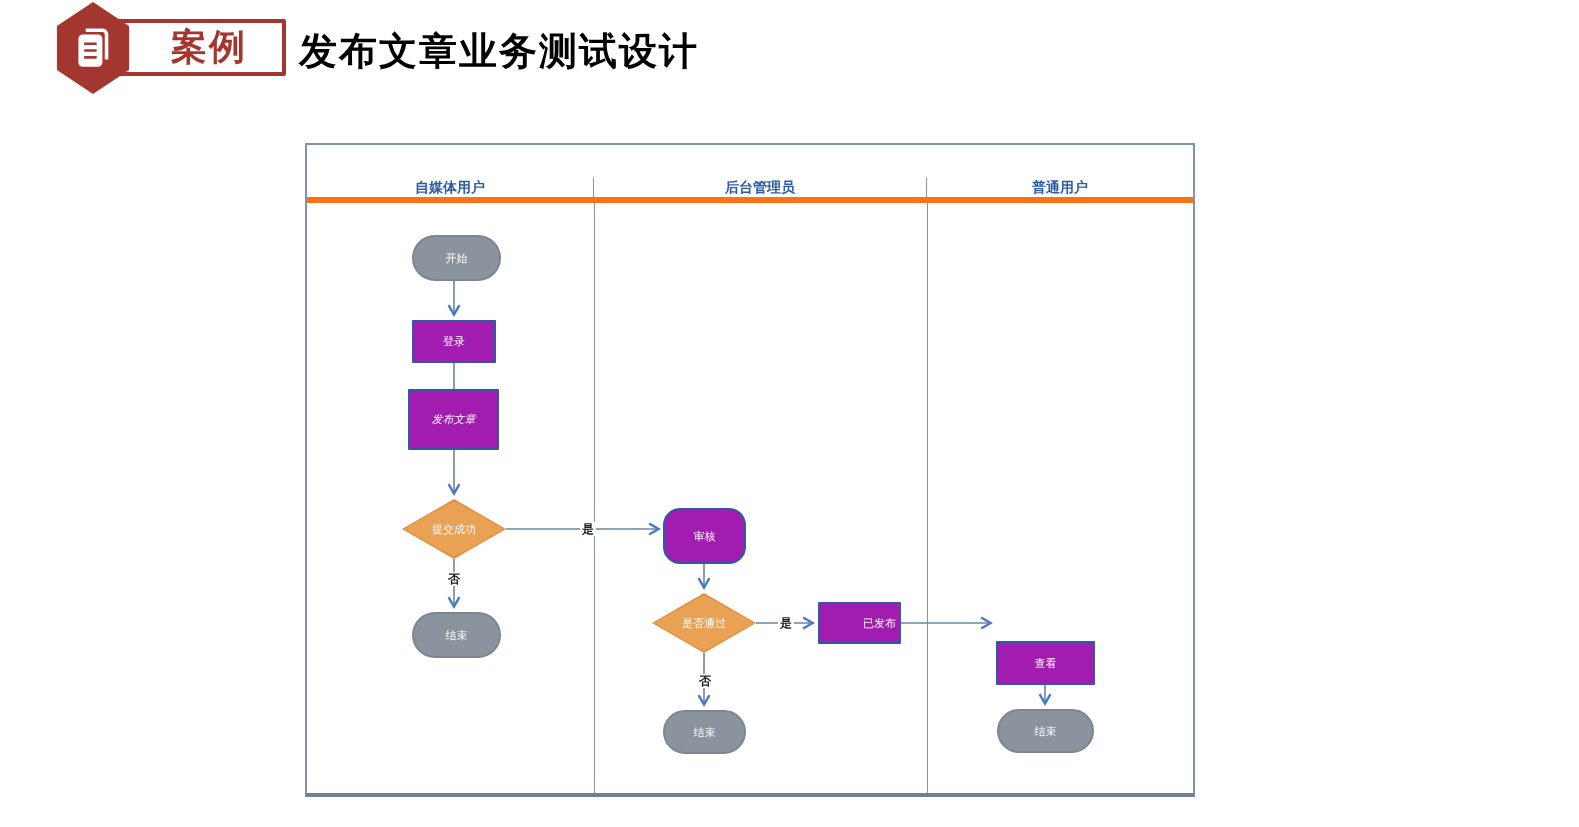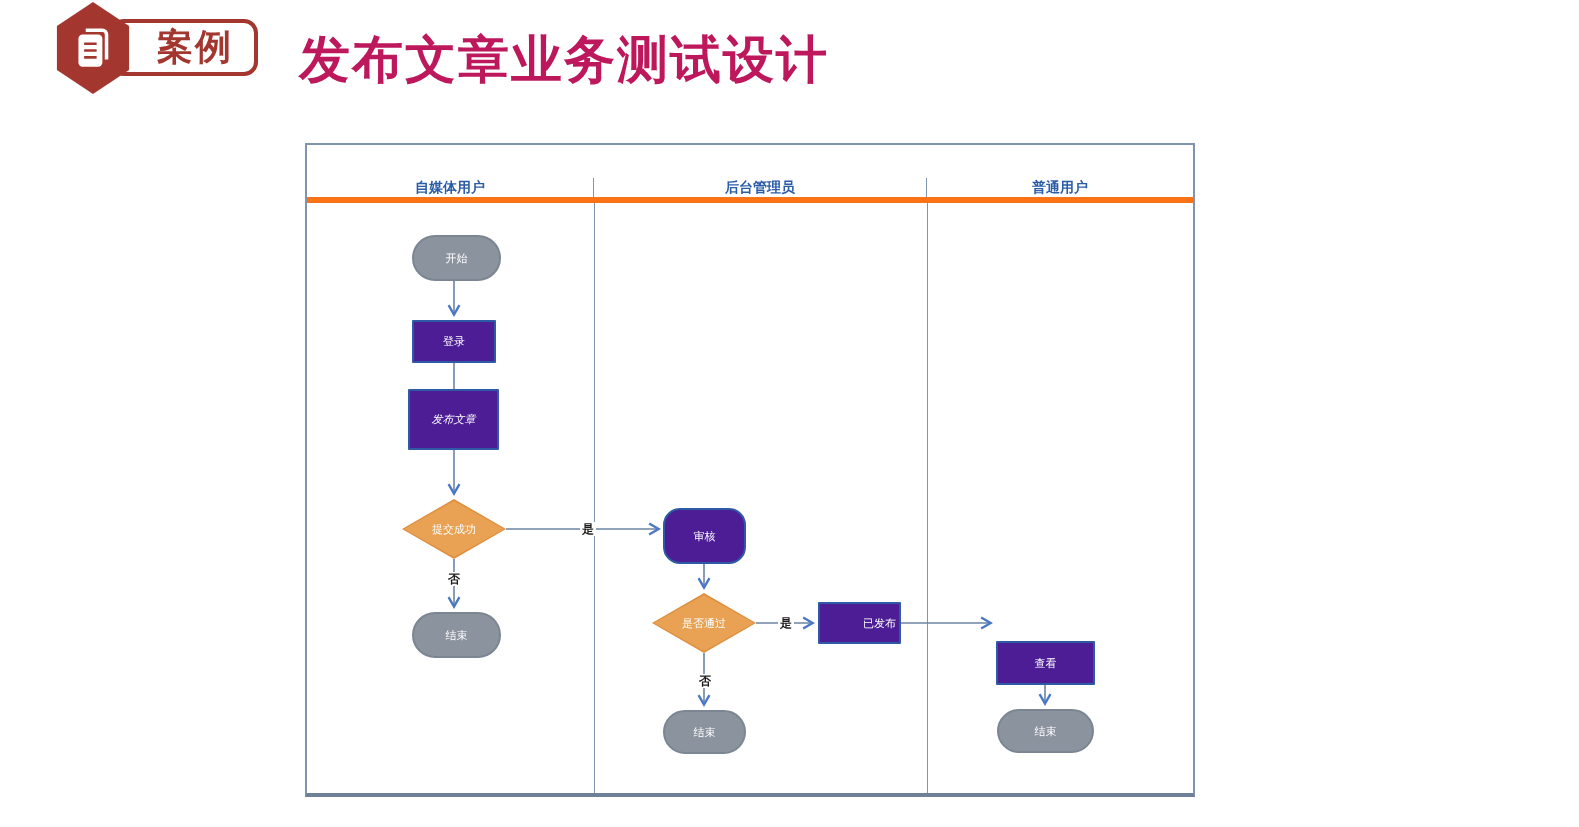--- a/index.html
+++ b/index.html
@@ -6,26 +6,26 @@
   html,body { width:1579px; height:827px; background:#ffffff; overflow:hidden;
               font-family:"Liberation Sans","DejaVu Sans",sans-serif; }
   .page { position:relative; width:1579px; height:827px; background:#ffffff; }
 
   
   .hdr { position:absolute; left:0; top:0; width:100%; height:110px; }
   .hexagon { position:absolute; left:52px; top:2px; width:82px; height:92px;
              background:#A3362E; z-index:2;
              clip-path:polygon(50% 0%,94% 26%,94% 74%,50% 100%,6% 74%,6% 26%);
              display:flex; align-items:center; justify-content:center; }
-  .badge-box { position:absolute; left:110px; top:19px; width:148px; height:57px;
-               background:#ffffff; border:4px solid #A3362E; border-radius:14px; z-index:1;
+  .badge-box { position:absolute; left:110px; top:19px; width:176px; height:57px;
+               background:#ffffff; border:4px solid #A3362E; border-radius:2px; z-index:1;
                display:flex; align-items:center; justify-content:center; padding-left:22px; }
   .badge-box span { font-size:36px; font-weight:bold; color:#A3362E; letter-spacing:2px; }
-  .page-title { position:absolute; left:299px; top:26px; font-size:51px; font-weight:bold;
-                color:#be185d; letter-spacing:2px; }
+  .page-title { position:absolute; left:299px; top:26px; font-size:38px; font-weight:bold;
+                color:#000000; letter-spacing:2px; }
 
   
   .diagram { position:absolute; left:305px; top:143px; width:890px; height:654px;
              border:2px solid #8094B0; border-bottom:4px solid #6F8196; background:#fff; }
   .dg-title-row { position:absolute; left:0; top:0; width:100%; height:33px;
                   border-bottom:1px solid #8094B0; display:flex; align-items:center;
                   justify-content:center; font-size:15px; color:#4A5C78; }
   .dg-header-row { position:absolute; left:0; top:33px; width:100%; height:25px;
                    border-bottom:6px solid #f97316; display:flex; }
   .lane-h { display:flex; align-items:center; justify-content:center;
@@ -34,21 +34,21 @@
   .lane-h.l2 { width:333px; border-right:1px solid #8094B0; }
   .lane-h.l3 { flex:1; }
   .lane-div { position:absolute; top:58px; bottom:0; width:1px; background:#8094B0; }
   .lane-div.d1 { left:287px; }
   .lane-div.d2 { left:620px; }
 
   
   .node { position:absolute; display:flex; align-items:center; justify-content:center;
           color:#ffffff; font-size:11px; z-index:3; }
   .terminator { background:#8A939E; border:2px solid #7B8692; border-radius:23px; }
-  .process { background:#4c1d95; border:2px solid #2D59A5; border-radius:1px; }
+  .process { background:#a21caf; border:2px solid #2D59A5; border-radius:1px; }
   .decision-outer { background:#DE8F3F;
                     clip-path:polygon(50% 0%,100% 50%,50% 100%,0% 50%); }
   .decision-inner { position:absolute; inset:2px; background:#E9A153;
                     clip-path:polygon(50% 0%,100% 50%,50% 100%,0% 50%); }
   .decision-outer span { position:relative; z-index:1; }
 
   
   .edge-label { position:absolute; transform:translate(-50%,-50%); z-index:4;
                 background:#ffffff; color:#1c1c1c; font-size:12px; font-weight:bold;
                 padding:0 2px; line-height:14px; }

